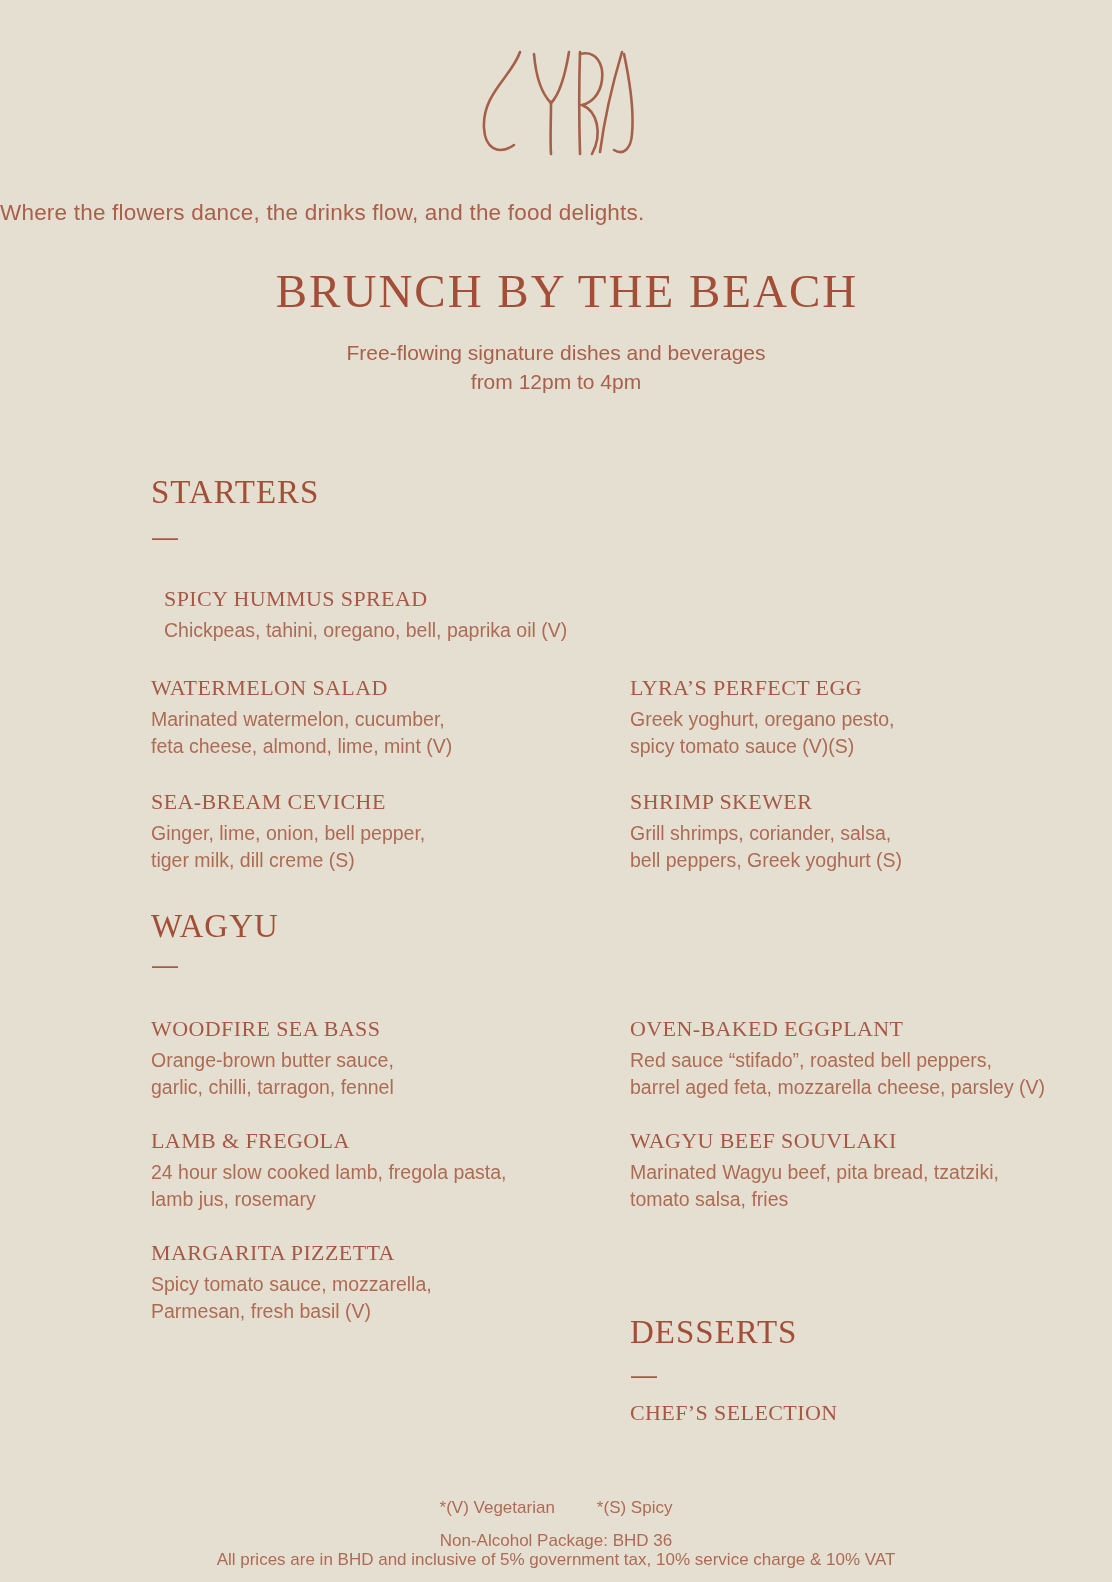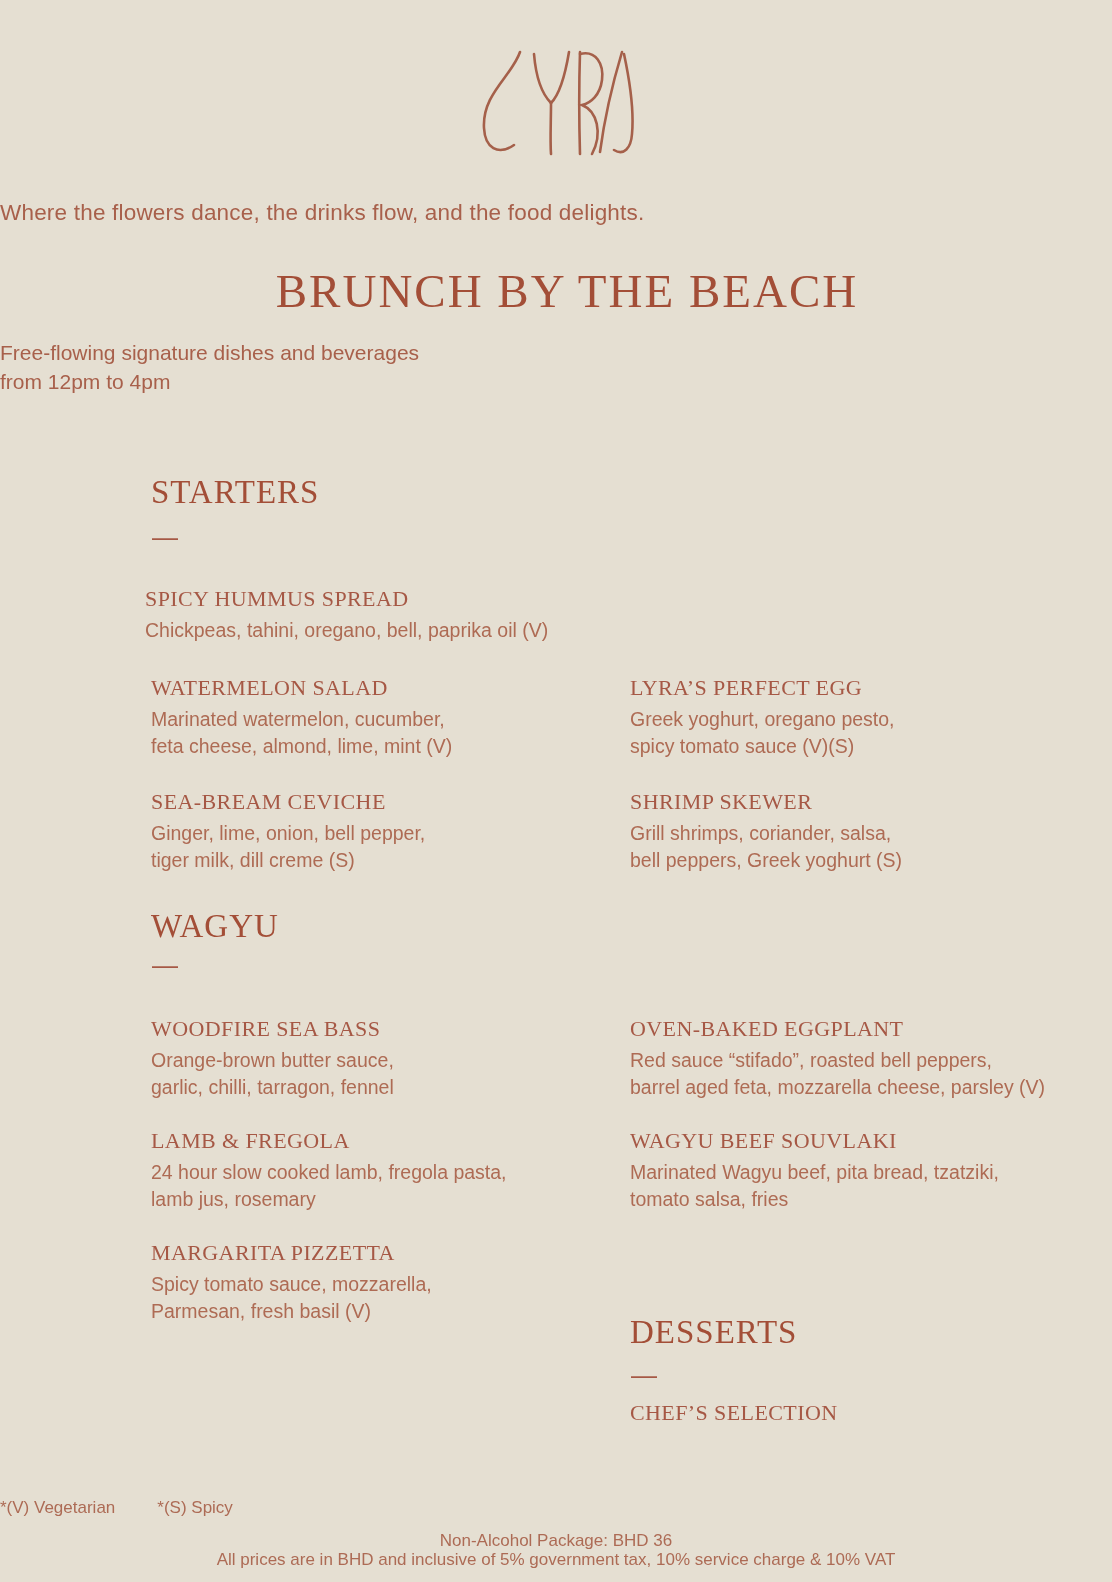--- a/index.html
+++ b/index.html
@@ -43,21 +43,21 @@
     font-weight: normal;
     font-size: 47px;
     letter-spacing: 2px;
     color: #a34e37;
     margin: 0;
     padding-left: 11px;
   }
   .subtitle1, .subtitle2 {
     left: 0;
     width: 100%;
-    text-align: left;
+    text-align: center;
     font-size: 21px;
     color: #a8604b;
   }
   .subtitle1 { top: 341px; }
   .subtitle2 { top: 370px; }
 
   
   .section-heading {
     font-family: "Liberation Serif", serif;
     font-weight: normal;
@@ -86,21 +86,21 @@
     font-size: 19.5px;
     line-height: 27px;
     color: #ae6b54;
     margin: 0;
     white-space: pre-line;
   }
 
   
   .pos-starters-heading { top: 474px;  left: 151px; }
   .pos-starters-dash    { top: 524px;  left: 152px; }
-  .pos-hummus           { top: 586px;  left: 145px; }
+  .pos-hummus           { top: 586px;  left: 164px; }
   .pos-watermelon       { top: 675px;  left: 151px; }
   .pos-egg              { top: 675px;  left: 630px; }
   .pos-ceviche          { top: 789px;  left: 151px; }
   .pos-shrimp           { top: 789px;  left: 630px; }
   .pos-mains-heading    { top: 908px;  left: 151px; }
   .pos-mains-dash       { top: 952px;  left: 152px; }
   .pos-woodfire         { top: 1016px; left: 151px; }
   .pos-eggplant         { top: 1016px; left: 630px; }
   .pos-lamb             { top: 1128px; left: 151px; }
   .pos-wagyu            { top: 1128px; left: 630px; }
@@ -108,20 +108,21 @@
   .pos-desserts-heading { top: 1314px; left: 630px; }
   .pos-desserts-dash    { top: 1362px; left: 631px; }
   .pos-chefs            { top: 1400px; left: 630px; }
 
   
   .legend-row {
     top: 1498px;
     left: 0;
     width: 100%;
     display: flex;
+    justify-content: center;
     gap: 42px;
     font-size: 17px;
     color: #ad6b55;
   }
   .package-line {
     top: 1531px;
     left: 0;
     width: 100%;
     text-align: center;
     font-size: 17px;

